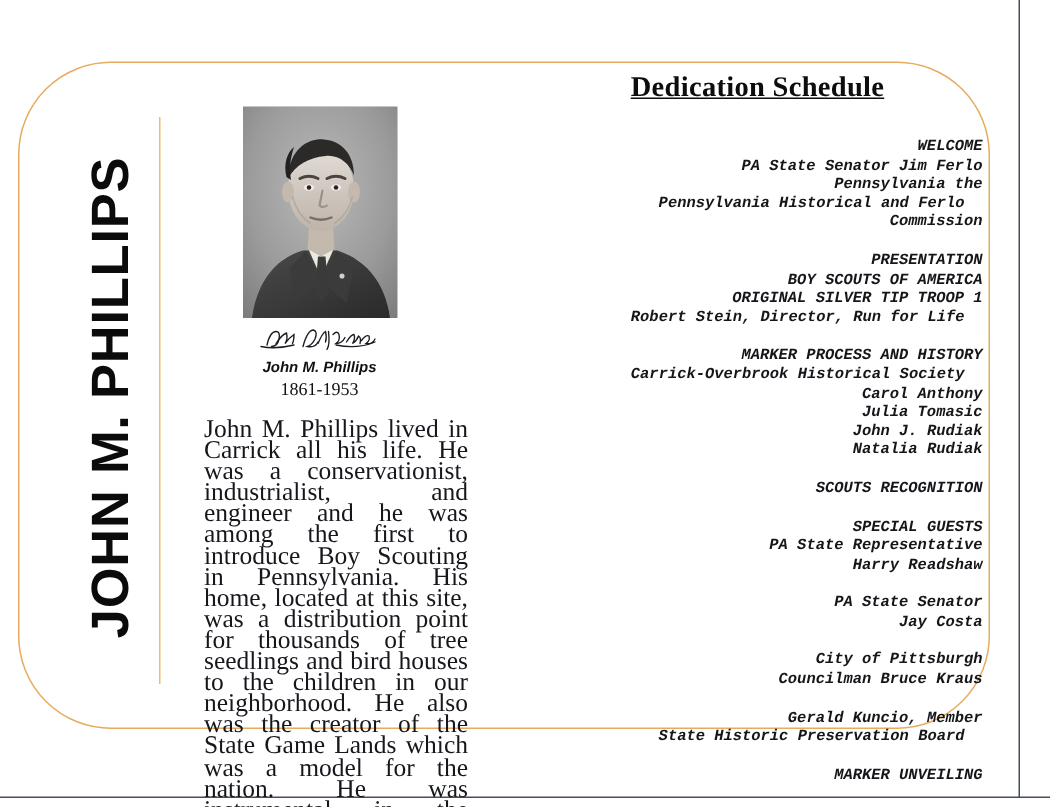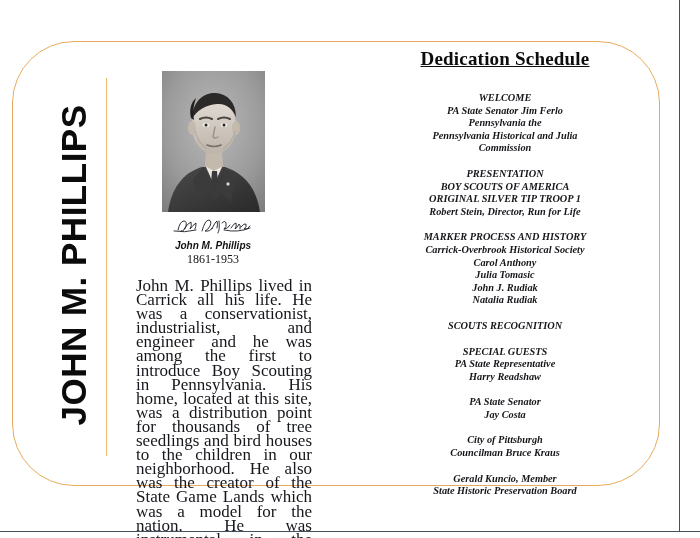--- a/index.html
+++ b/index.html
@@ -159,27 +159,28 @@
     color: #0d0d0d;
     text-decoration: underline;
     letter-spacing: 0.2px;
     margin-bottom: 22px;
   }
 
   .schedule-block {
     margin-bottom: 13px;
   }
   .schedule-line {
-    font-family: Liberation Serif, serif;
+    font-family: Liberation Mono, monospace;
     font-style: italic;
     font-weight: bold;
     font-size: 10.3px;
     line-height: 12.6px;
     color: #15161a;
     white-space: nowrap;
+    text-align: right;
   }
   .schedule-line.wide {
     white-space: normal;
     padding: 0 12px;
   }
 </style>
 </head>
 <body>
 
 <div id="page">
@@ -278,21 +279,21 @@
     <div id="biography">John M. Phillips lived in Carrick all his life.    He was a conservationist, industrialist, and engineer and he was among the first to introduce Boy Scouting in Pennsylvania.  His home, located at this site, was a distribution point for thousands of tree seedlings and bird houses to the children in our neighborhood.  He also was the creator of the State Game Lands which was a model for the nation.  He was instrumental in the preservation of Phillips Park, named after him, and in the formation of Carrick as a Borough.  Phillips Elementary School, on the South Side, is named after him and his wife Harriet Duff Phillips.</div>
   </div>
 
   <div id="right-column">
     <div id="schedule-heading">Dedication Schedule</div>
     <div id="schedule-blocks">
         <div class="schedule-block">
           <div class="schedule-line">WELCOME</div>
           <div class="schedule-line">PA State Senator  Jim Ferlo</div>
           <div class="schedule-line">Pennsylvania  the</div>
-          <div class="schedule-line wide">Pennsylvania  Historical  and Julia</div>
+          <div class="schedule-line wide">Pennsylvania  Historical  and Ferlo</div>
           <div class="schedule-line">Commission</div>
         </div>
         <div class="schedule-block">
           <div class="schedule-line">PRESENTATION</div>
           <div class="schedule-line">BOY SCOUTS OF AMERICA</div>
           <div class="schedule-line">ORIGINAL  SILVER TIP TROOP 1</div>
           <div class="schedule-line wide">Robert Stein, Director,  Run for Life</div>
         </div>
         <div class="schedule-block">
           <div class="schedule-line">MARKER PROCESS AND HISTORY</div>
@@ -315,16 +316,19 @@
           <div class="schedule-line">Jay Costa</div>
         </div>
         <div class="schedule-block">
           <div class="schedule-line">City of Pittsburgh</div>
           <div class="schedule-line">Councilman  Bruce  Kraus</div>
         </div>
         <div class="schedule-block">
           <div class="schedule-line">Gerald Kuncio,  Member</div>
           <div class="schedule-line wide">State Historic  Preservation  Board</div>
         </div>
+        <div class="schedule-block">
+          <div class="schedule-line">MARKER  UNVEILING</div>
+        </div>
       </div>
   </div>
 
 </div>
 
 </body></html>

